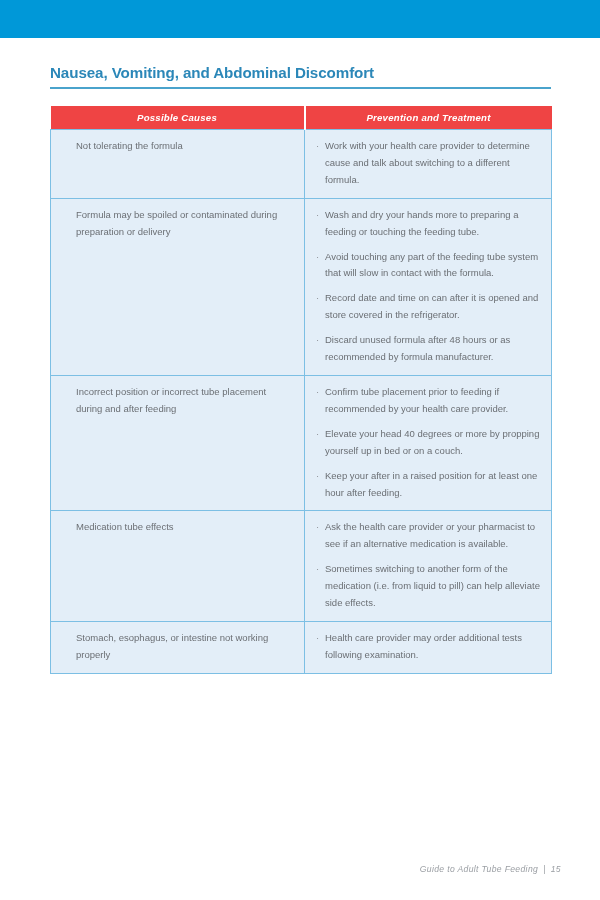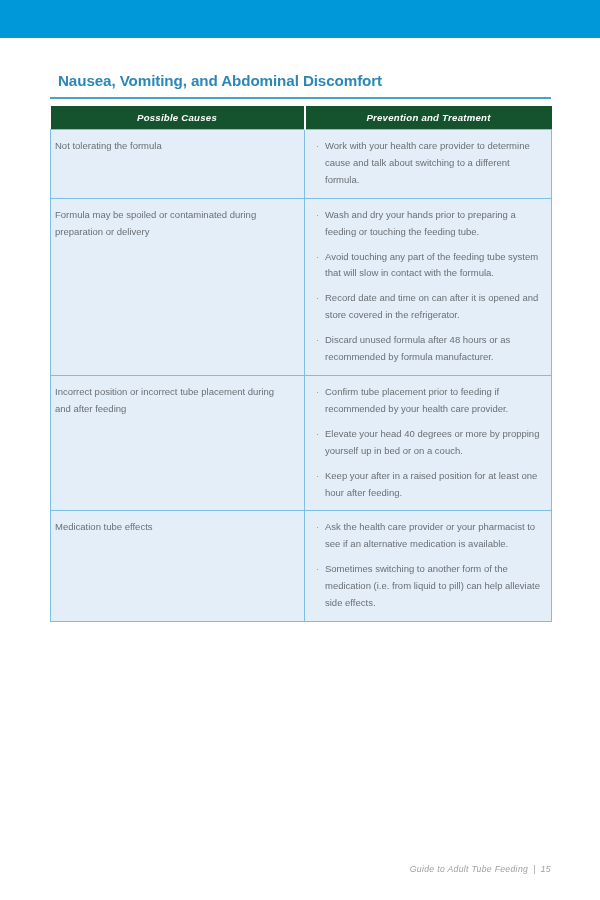--- a/index.html
+++ b/index.html
@@ -40,21 +40,21 @@
     left: 50px;
     top: 26px;
     width: 501px;
   }
   .heading-title {
     font-size: 15.2px;
     font-weight: bold;
     color: #2b87b8;
     letter-spacing: -0.1px;
     white-space: nowrap;
-    margin: 8px;
+    margin: 0;
     padding: 0;
   }
   .heading-rule {
     margin-top: 6px;
     height: 2px;
     background: #4aa3cc;
     width: 100%;
   }
 
   
@@ -63,21 +63,21 @@
     left: 50px;
     top: 68px;
     width: 501px;
     border-collapse: collapse;
     table-layout: fixed;
   }
   .data-table col.c1 { width: 254px; }
   .data-table col.c2 { width: 247px; }
 
   .data-table thead th {
-    background: #14532d;
+    background: #ef4444;
     color: #ffffff;
     font-size: 9.6px;
     font-weight: bold;
     font-style: italic;
     letter-spacing: 0.25px;
     text-align: center;
     padding: 6px 4px 6px 4px;
     height: 9px;
     border: none;
   }
@@ -88,21 +88,21 @@
   .data-table tbody td {
     background: #e3eef8;
     border: 1px solid #7cbfe4;
     vertical-align: top;
     font-size: 9.5px;
     color: #6b6f74;
     line-height: 1.78;
     padding: 8px 10px 9px 10px;
   }
   .data-table tbody td.cause-cell {
-    padding-left: 4px;
+    padding-left: 25px;
     padding-right: 14px;
   }
   .data-table tbody td.treat-cell {
     padding-left: 11px;
     padding-right: 8px;
   }
 
   .cause-text {
     display: block;
   }
@@ -128,21 +128,21 @@
     font-size: 9.5px;
     line-height: 1.78;
   }
   .bullet-list li .bullet-text {
     display: block;
   }
 
   
   .page-footer {
     position: absolute;
-    left: 50px;
+    left: 60px;
     top: 826px;
     width: 501px;
     text-align: right;
     font-size: 8.6px;
     font-style: italic;
     color: #9a9ea3;
     letter-spacing: 0.35px;
     white-space: nowrap;
   }
   .page-footer .footer-sep {
@@ -190,21 +190,21 @@
           </td>
         </tr>
         <tr>
           <td class="cause-cell">
             <span class="cause-text">Formula may be spoiled or contaminated during preparation or delivery</span>
           </td>
           <td class="treat-cell">
             <ul class="bullet-list">
               <li>
                 <span class="bullet-dot">·</span>
-                <span class="bullet-text">Wash and dry your hands prior to preparing a feeding or touching the feeding tube.</span>
+                <span class="bullet-text">Wash and dry your hands more to preparing a feeding or touching the feeding tube.</span>
               </li>
               <li>
                 <span class="bullet-dot">·</span>
                 <span class="bullet-text">Avoid touching any part of the feeding tube system that will slow in contact with the formula.</span>
               </li>
               <li>
                 <span class="bullet-dot">·</span>
                 <span class="bullet-text">Record date and time on can after it is opened and store covered in the refrigerator.</span>
               </li>
               <li>
@@ -241,20 +241,33 @@
           </td>
           <td class="treat-cell">
             <ul class="bullet-list">
               <li>
                 <span class="bullet-dot">·</span>
                 <span class="bullet-text">Ask the health care provider or your pharmacist to see if an alternative medication is available.</span>
               </li>
               <li>
                 <span class="bullet-dot">·</span>
                 <span class="bullet-text">Sometimes switching to another form of the medication (i.e. from liquid to pill) can help alleviate side effects.</span>
+              </li>
+            </ul>
+          </td>
+        </tr>
+        <tr>
+          <td class="cause-cell">
+            <span class="cause-text">Stomach, esophagus, or intestine not working properly</span>
+          </td>
+          <td class="treat-cell">
+            <ul class="bullet-list">
+              <li>
+                <span class="bullet-dot">·</span>
+                <span class="bullet-text">Health care provider may order additional tests following examination.</span>
               </li>
             </ul>
           </td>
         </tr>
       </tbody>
   </table>
 
   <div class="page-footer">
     <span>Guide to Adult Tube Feeding</span><span class="footer-sep">|</span><span class="footer-page">15</span>
   </div>

